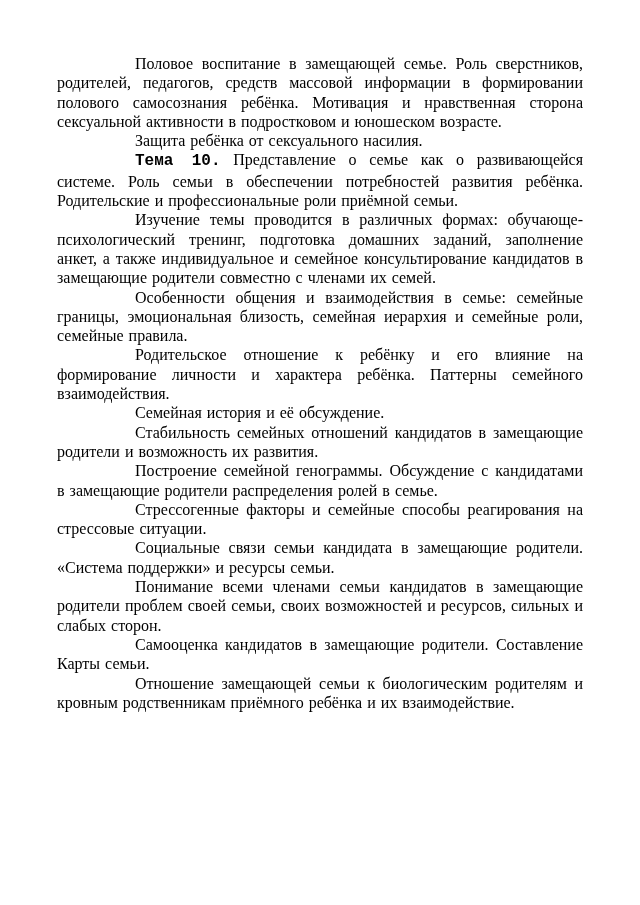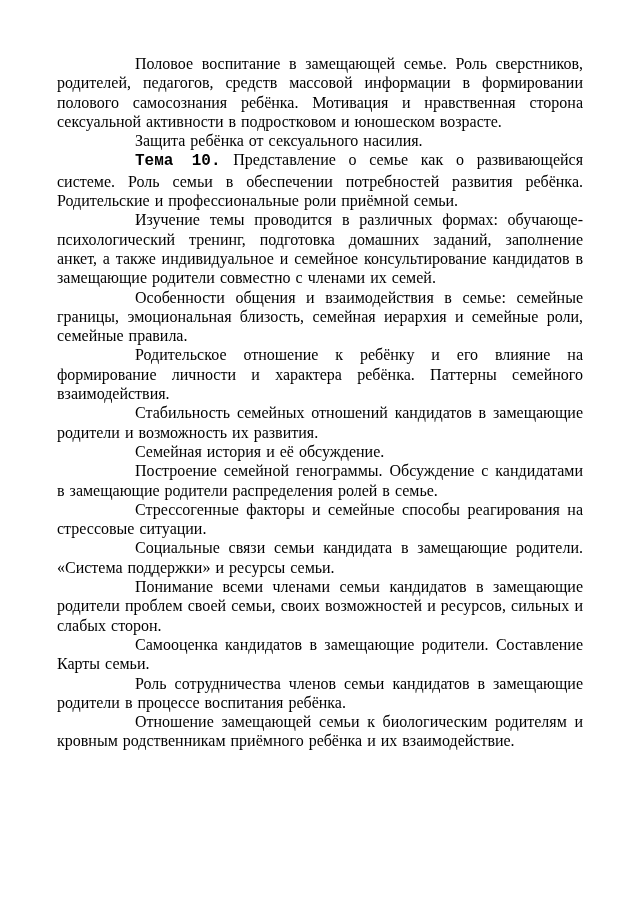--- a/index.html
+++ b/index.html
@@ -39,23 +39,22 @@
 <body>
 
 <div class="page">
   <div class="doc-body" id="doc-body">
       <p>Половое воспитание в замещающей семье. Роль сверстников, родителей, педагогов, средств массовой информации в формировании полового самосознания ребёнка. Мотивация и нравственная сторона сексуальной активности в подростковом и юношеском возрасте.</p>
       <p>Защита ребёнка от сексуального насилия.</p>
       <p><b>Тема 10.</b> Представление о семье как о развивающейся системе. Роль семьи в обеспечении потребностей развития ребёнка. Родительские и профессиональные роли приёмной семьи.</p>
       <p>Изучение темы проводится в различных формах: обучающе-психологический тренинг, подготовка домашних заданий, заполнение анкет, а также индивидуальное и семейное консультирование кандидатов в замещающие родители совместно с членами их семей.</p>
       <p>Особенности общения и взаимодействия в семье: семейные границы, эмоциональная близость, семейная иерархия и семейные роли, семейные правила.</p>
       <p>Родительское отношение к ребёнку и его влияние на формирование личности и характера ребёнка. Паттерны семейного взаимодействия.</p>
+      <p>Семейная история и её обсуждение.</p>
       <p>Стабильность семейных отношений кандидатов в замещающие родители и возможность их развития.</p>
-      <p>Семейная история и её обсуждение.</p>
       <p>Построение семейной генограммы. Обсуждение с кандидатами в замещающие родители распределения ролей в семье.</p>
       <p>Стрессогенные факторы и семейные способы реагирования на стрессовые ситуации.</p>
       <p>Социальные связи семьи кандидата в замещающие родители. «Система поддержки» и ресурсы семьи.</p>
       <p>Понимание всеми членами семьи кандидатов в замещающие родители проблем своей семьи, своих возможностей и ресурсов, сильных и слабых сторон.</p>
       <p>Самооценка кандидатов в замещающие родители. Составление Карты семьи.</p>
-      <p>Роль сотрудничества членов семьи кандидатов в замещающие родители в процессе воспитания ребёнка.</p>
       <p>Отношение замещающей семьи к биологическим родителям и кровным родственникам приёмного ребёнка и их взаимодействие.</p>
     </div>
 </div>
 
 </body></html>

